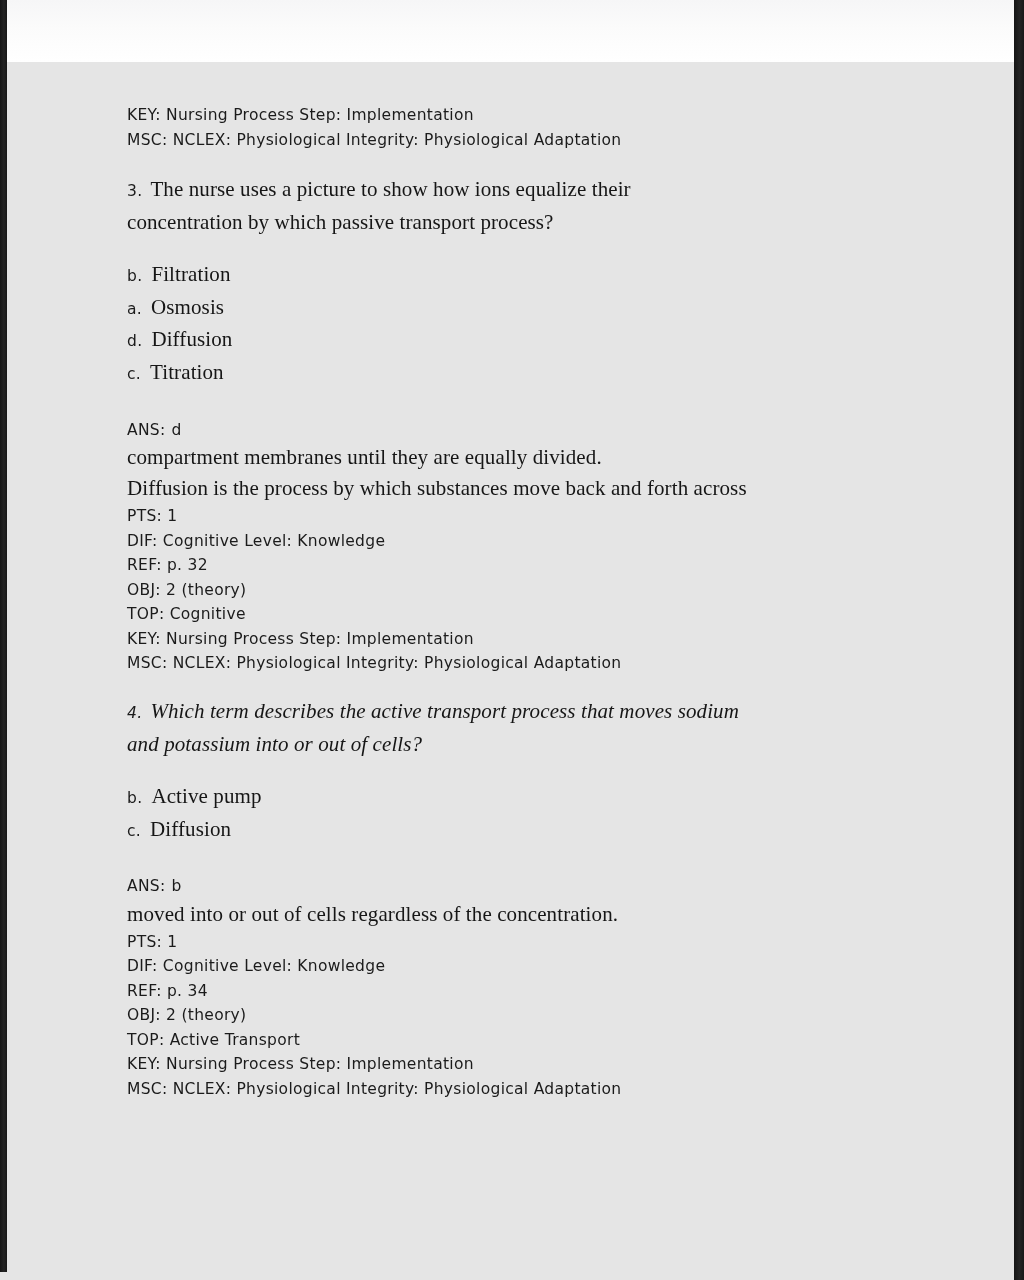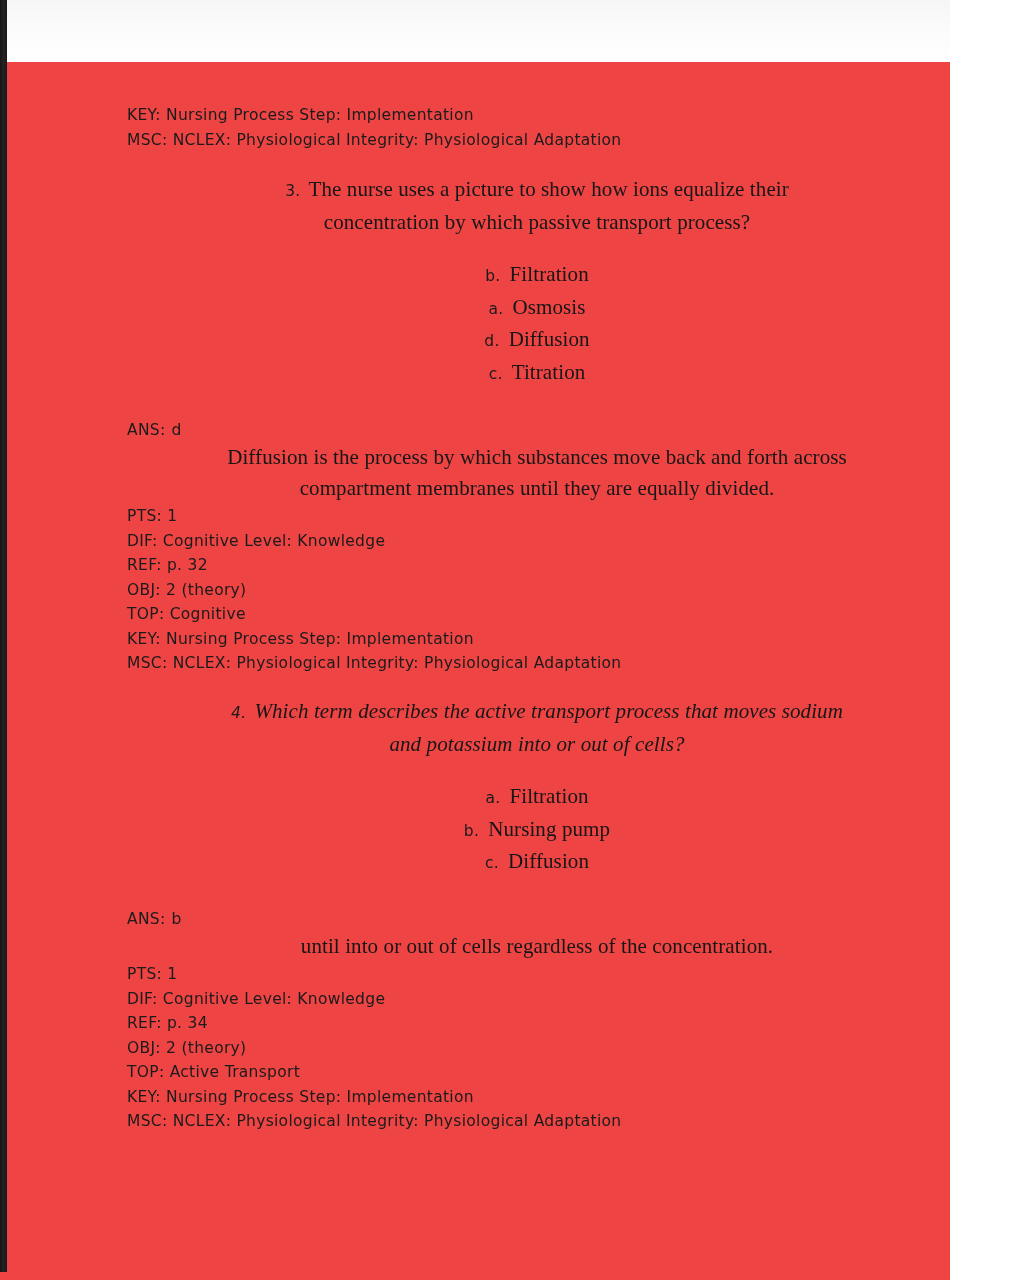--- a/index.html
+++ b/index.html
@@ -1,20 +1,20 @@
 <!DOCTYPE html>
 <html><head>
 <meta charset="utf-8">
 <style>
   html, body { margin: 0; padding: 0; }
   #screen {
     position: relative;
-    width: 950px;
+    width: 1024px;
     height: 1280px;
-    background: #ef4444;
+    background: #e5e5e5;
     overflow: hidden;
     color: #1b1b1b;
   }
   .edge-bar {
     position: absolute;
     top: 0;
     background: linear-gradient(90deg, #161616, #242424 55%, #181818);
   }
   .edge-bar.left  { left: 0; width: 7px; height: 1272px; }
   .edge-bar.right { left: 1014px; width: 10px; height: 1280px; }
@@ -35,21 +35,20 @@
     font-family: "DejaVu Sans", "Liberation Sans", sans-serif;
     font-size: 15.5px;
     letter-spacing: 0.3px;
     color: #1b1b1b;
   }
   .serif {
     font-family: "Liberation Serif", "DejaVu Serif", serif;
     font-size: 21px;
     letter-spacing: 0.1px;
     color: #161616;
-    text-align: center;
   }
   .meta-block { line-height: 24.5px; }
   .meta-block div { white-space: nowrap; }
   .question-text { margin-top: 22px; line-height: 31px; }
   .question-text.q4 { margin-top: 20px; font-style: italic; }
   .q-number { margin-right: 8px; }
   .options { margin-top: 21px; line-height: 30.7px; }
   .option-row { white-space: nowrap; }
   .option-letter { margin-right: 9px; }
   .answer-block { margin-top: 28px; }
@@ -81,49 +80,48 @@
     <div class="options serif">
       <div class="option-row"><span class="sans option-letter">b.</span><span>Filtration</span></div>
       <div class="option-row"><span class="sans option-letter">a.</span><span>Osmosis</span></div>
       <div class="option-row"><span class="sans option-letter">d.</span><span>Diffusion</span></div>
       <div class="option-row"><span class="sans option-letter">c.</span><span>Titration</span></div>
     </div>
 
     <div class="answer-block">
       <div class="ans-line sans"><span>ANS:</span><span class="ans-letter">d</span></div>
       <div class="rationale serif">
+        <div>compartment membranes until they are equally divided.</div>
         <div>Diffusion is the process by which substances move back and forth across</div>
-        <div>compartment membranes until they are equally divided.</div>
       </div>
       <div class="meta-block sans">
         <div>PTS: 1</div>
         <div>DIF: Cognitive Level: Knowledge</div>
         <div>REF: p. 32</div>
         <div>OBJ: 2 (theory)</div>
         <div>TOP: Cognitive</div>
         <div>KEY: Nursing Process Step: Implementation</div>
         <div>MSC: NCLEX: Physiological Integrity: Physiological Adaptation</div>
       </div>
     </div>
 
     <div class="question-text q4 serif">
       <div><span class="sans q-number">4.</span><span>Which term describes the active transport process that moves sodium</span></div>
       <div>and potassium into or out of cells?</div>
     </div>
 
     <div class="options serif">
-      <div class="option-row"><span class="sans option-letter">a.</span><span>Filtration</span></div>
-      <div class="option-row"><span class="sans option-letter">b.</span><span>Nursing pump</span></div>
+      <div class="option-row"><span class="sans option-letter">b.</span><span>Active pump</span></div>
       <div class="option-row"><span class="sans option-letter">c.</span><span>Diffusion</span></div>
     </div>
 
     <div class="answer-block a4">
       <div class="ans-line sans"><span>ANS:</span><span class="ans-letter">b</span></div>
       <div class="rationale serif">
-        <div>until into or out of cells regardless of the concentration.</div>
+        <div>moved into or out of cells regardless of the concentration.</div>
       </div>
       <div class="meta-block sans">
         <div>PTS: 1</div>
         <div>DIF: Cognitive Level: Knowledge</div>
         <div>REF: p. 34</div>
         <div>OBJ: 2 (theory)</div>
         <div>TOP: Active Transport</div>
         <div>KEY: Nursing Process Step: Implementation</div>
         <div>MSC: NCLEX: Physiological Integrity: Physiological Adaptation</div>
       </div>

